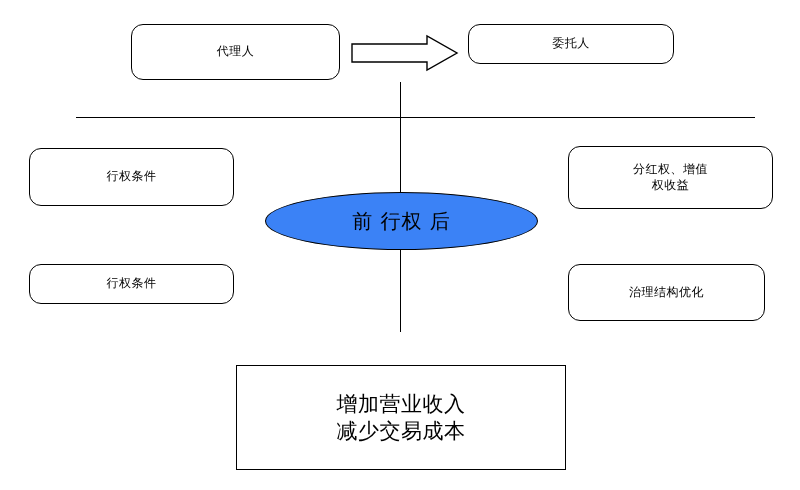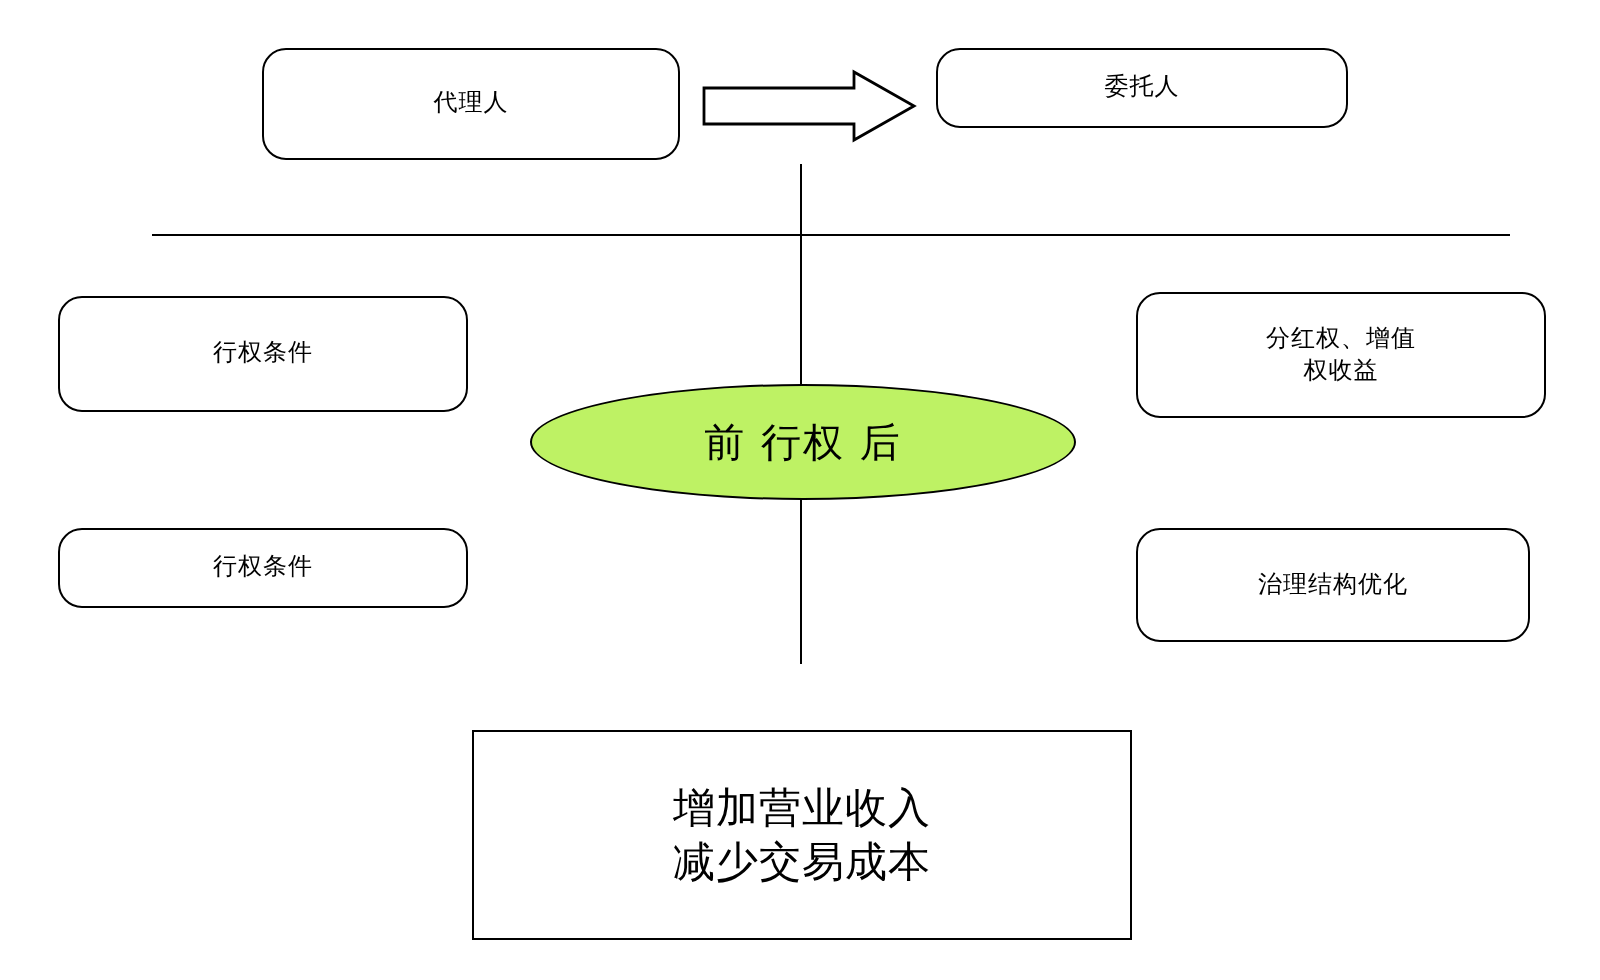--- a/index.html
+++ b/index.html
@@ -55,21 +55,21 @@
   
   #node-stage {
     position: absolute;
     left: 265px;
     top: 192px;
     width: 273px;
     height: 58px;
     box-sizing: border-box;
     border: 1.3px solid #000000;
     border-radius: 50%;
-    background: #bef264;
+    background: #3b82f6;
     display: flex;
     align-items: center;
     justify-content: center;
     font-size: 20px;
     letter-spacing: 1px;
     z-index: 3;
   }
 
   
   #divider-horizontal {

